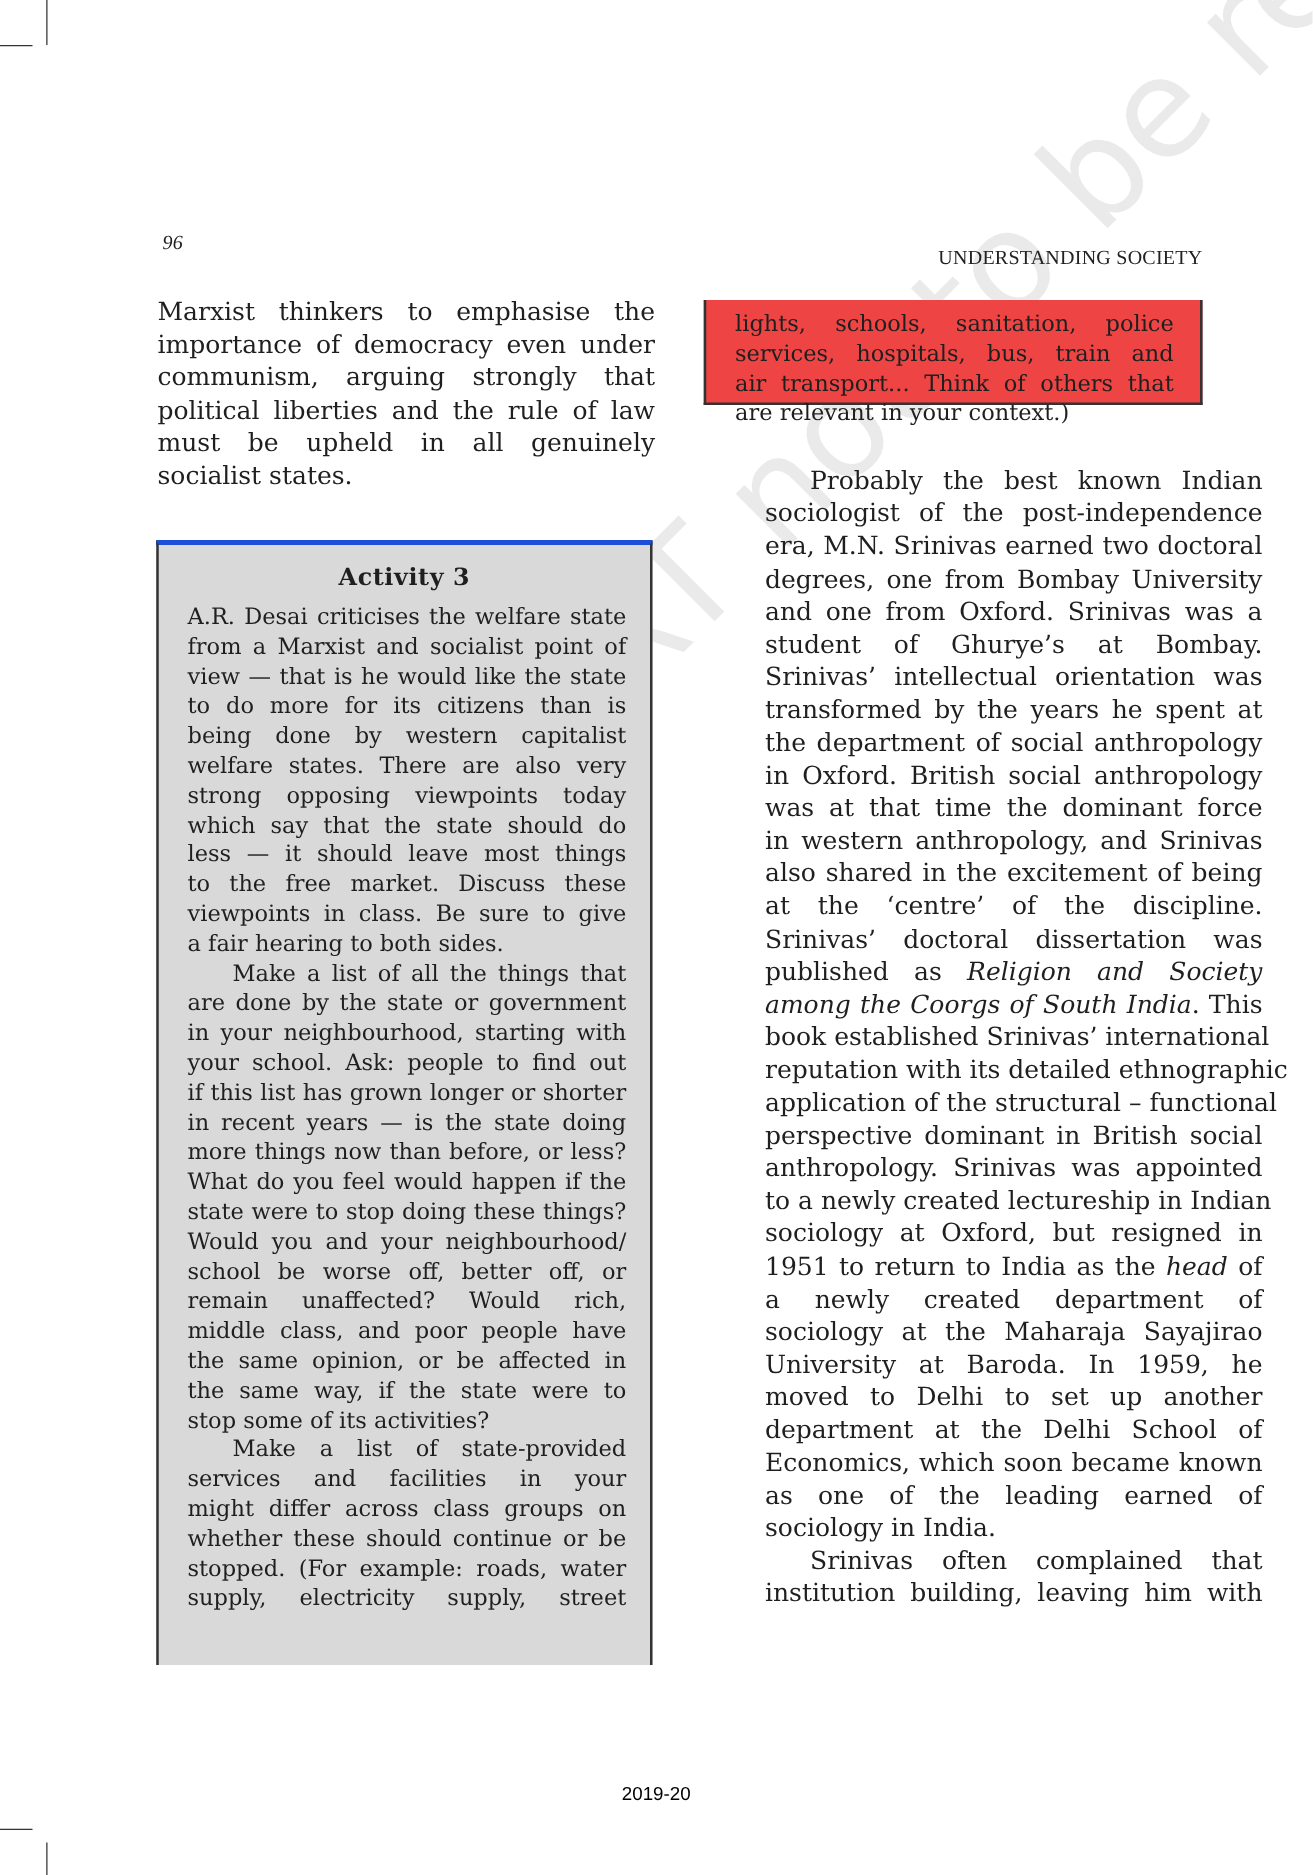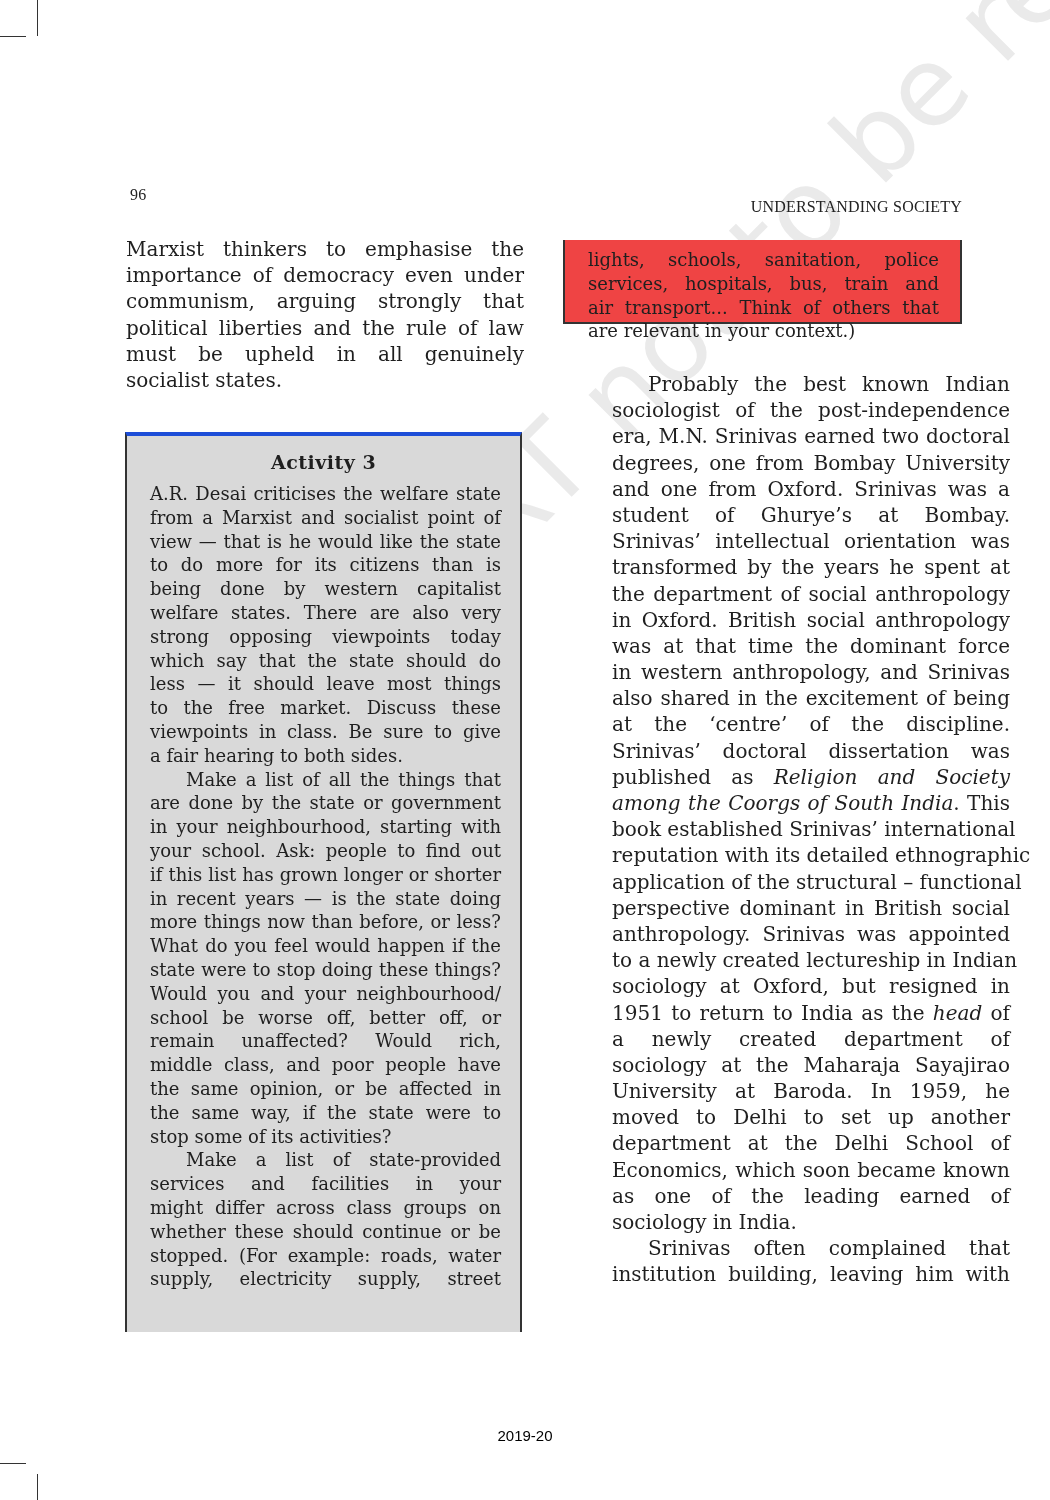--- a/index.html
+++ b/index.html
@@ -10,21 +10,21 @@
       color: #1f1f1f;
     }
     .crop { position: absolute; background: #333; }
     .crop.v { width: 1px; }
     .crop.h { height: 1px; }
 
     .running-head {
       position: absolute; top: 186px; font-family: "Liberation Serif", serif;
       font-size: 16px; color: #222; letter-spacing: 0.2px;
     }
-    .folio { left: 130px; }
+    .folio { left: 130px; font-style: italic; }
     .book-title { right: 88px; margin-top: 12px; }
 
     .col { position: absolute; }
     .line {
       display: block; height: 26.2px; line-height: 26.2px; font-size: 20px;
       text-align: justify; text-align-last: justify; white-space: nowrap;
       overflow: visible;
     }
     .line.last { text-align-last: left; }
     .line.indent { text-indent: 36px; }

